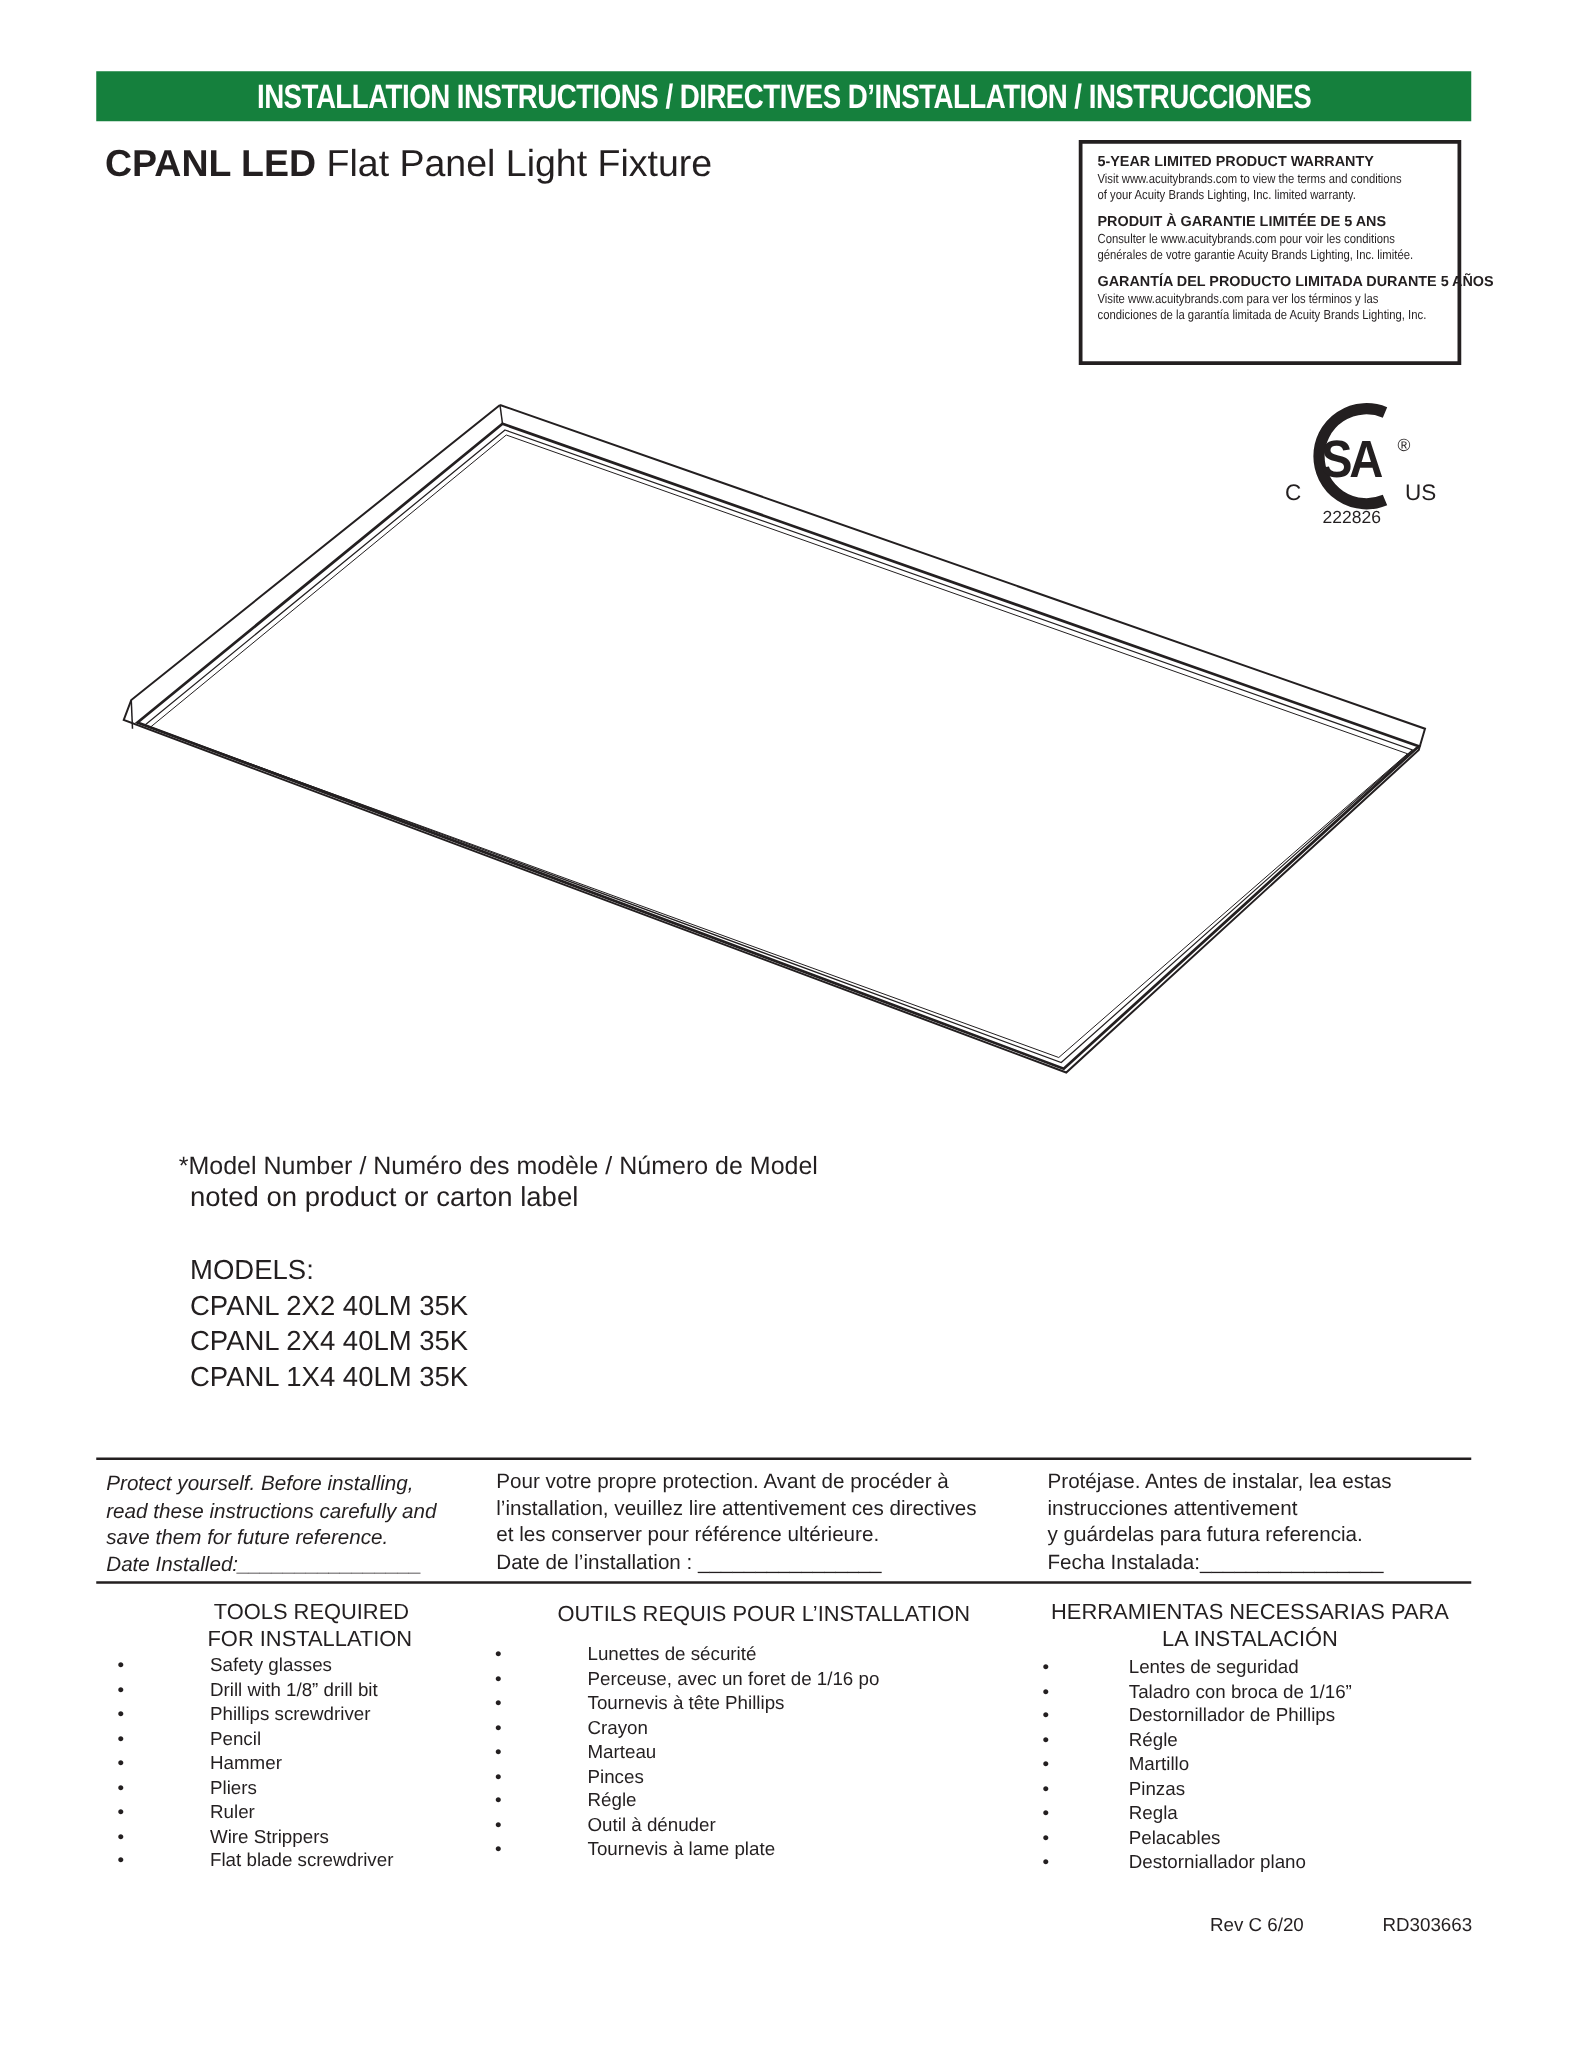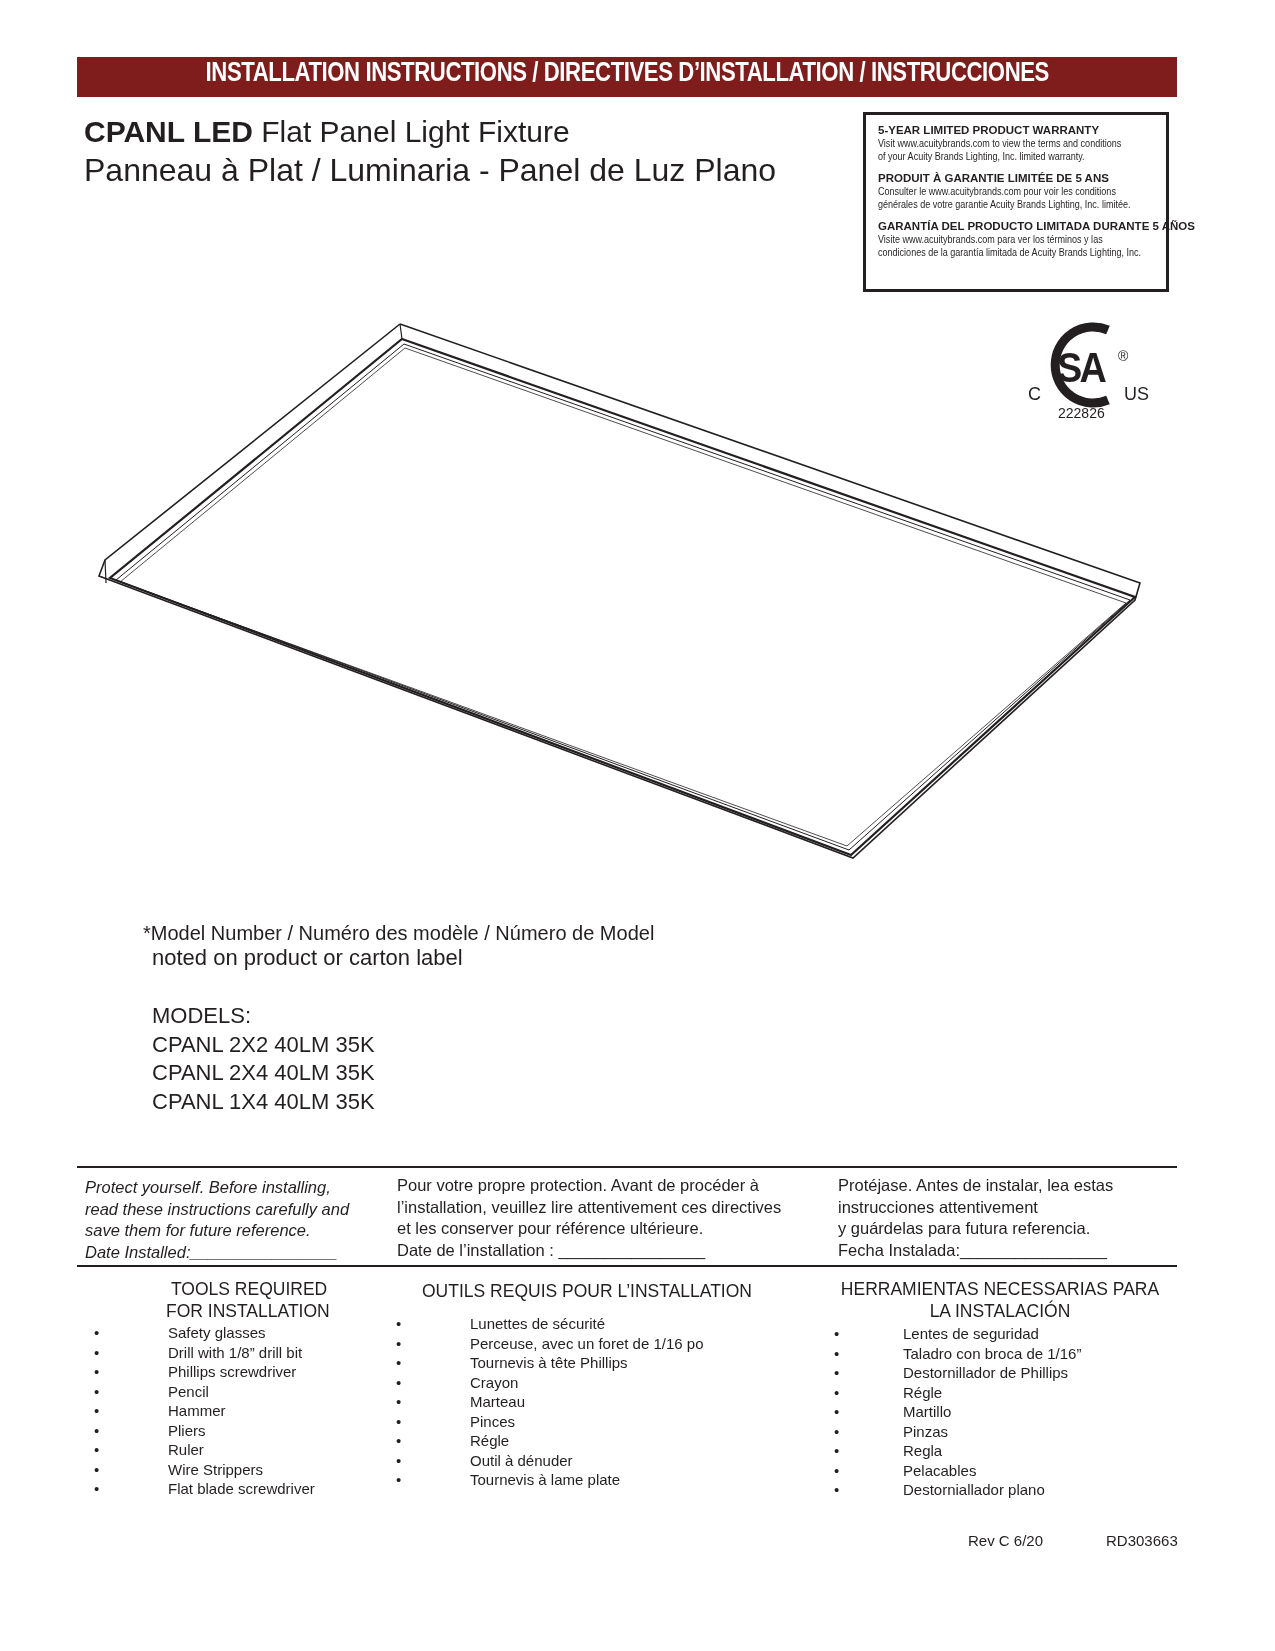--- a/index.html
+++ b/index.html
@@ -1,22 +1,22 @@
 <!DOCTYPE html>
 <html><head>
 <meta charset="utf-8">
 <style>
   * { box-sizing: border-box; margin: 0; padding: 0; }
   html, body { width: 1275px; height: 1651px; background: #ffffff; }
   body { position: relative; font-family: "Liberation Sans", sans-serif; color: #231f20; overflow: hidden; }
 
   .banner {
     position: absolute; left: 77px; top: 57px; width: 1100px; height: 40px;
-    background: #7f1d1d; color: #ffffff;
-    display: flex; align-items: flex-start; justify-content: center;
+    background: #15803d; color: #ffffff;
+    display: flex; align-items: center; justify-content: center;
   }
   .banner span {
     font-family: "Liberation Sans", sans-serif; font-weight: bold; font-size: 27px;
     letter-spacing: -0.5px; transform: scaleX(0.82); white-space: nowrap; display: inline-block;
   }
 
   .title-block { position: absolute; left: 84px; top: 113px; }
   .title-line1 { font-size: 30px; line-height: 38px; white-space: nowrap; }
   .title-line1 .bold { font-weight: bold; }
   .title-line2 { font-size: 32px; line-height: 38px; white-space: nowrap; }
@@ -58,21 +58,20 @@
 <body>
 
 <div class="banner">
   <span>INSTALLATION INSTRUCTIONS / DIRECTIVES D’INSTALLATION / INSTRUCCIONES</span>
 </div>
 
 <div class="title-block">
   <div class="title-line1">
     <span class="bold">CPANL LED</span><span> Flat Panel Light Fixture</span>
   </div>
-  <div class="title-line2">Panneau à Plat / Luminaria - Panel de Luz Plano</div>
 </div>
 
 <div class="warranty">
   <div class="w-sec">
     <div class="w-head">5-YEAR LIMITED PRODUCT WARRANTY</div>
     <div class="w-body">Visit www.acuitybrands.com to view the terms and conditions</div>
     <div class="w-body">of your Acuity Brands Lighting, Inc. limited warranty.</div>
   </div>
   <div class="w-sec">
     <div class="w-head">PRODUIT À GARANTIE LIMITÉE DE 5 ANS</div>
@@ -158,21 +157,21 @@
     <li><span class="bullet" style="left:4px;">•</span><span style="padding-left:78px;">Pencil</span></li>
     <li><span class="bullet" style="left:4px;">•</span><span style="padding-left:78px;">Hammer</span></li>
     <li><span class="bullet" style="left:4px;">•</span><span style="padding-left:78px;">Pliers</span></li>
     <li><span class="bullet" style="left:4px;">•</span><span style="padding-left:78px;">Ruler</span></li>
     <li><span class="bullet" style="left:4px;">•</span><span style="padding-left:78px;">Wire Strippers</span></li>
     <li><span class="bullet" style="left:4px;">•</span><span style="padding-left:78px;">Flat blade screwdriver</span></li>
   </ul>
 </div>
 
 <div class="tools-col" style="left:422px; top:1280px; width:380px;">
-  <div class="tools-head" style="text-align:left;">OUTILS  REQUIS  POUR  L’INSTALLATION</div>
+  <div class="tools-head" style="text-align:left;margin-left:24px;">OUTILS  REQUIS  POUR  L’INSTALLATION</div>
   <ul class="tools-list" style="margin-top:12px; margin-left:-30px;">
     <li><span class="bullet" style="left:4px;">•</span><span style="padding-left:78px;">Lunettes de sécurité</span></li>
     <li><span class="bullet" style="left:4px;">•</span><span style="padding-left:78px;">Perceuse, avec un foret de  1/16 po</span></li>
     <li><span class="bullet" style="left:4px;">•</span><span style="padding-left:78px;">Tournevis à tête Phillips</span></li>
     <li><span class="bullet" style="left:4px;">•</span><span style="padding-left:78px;">Crayon</span></li>
     <li><span class="bullet" style="left:4px;">•</span><span style="padding-left:78px;">Marteau</span></li>
     <li><span class="bullet" style="left:4px;">•</span><span style="padding-left:78px;">Pinces</span></li>
     <li><span class="bullet" style="left:4px;">•</span><span style="padding-left:78px;">Régle</span></li>
     <li><span class="bullet" style="left:4px;">•</span><span style="padding-left:78px;">Outil à dénuder</span></li>
     <li><span class="bullet" style="left:4px;">•</span><span style="padding-left:78px;">Tournevis à lame plate</span></li>

